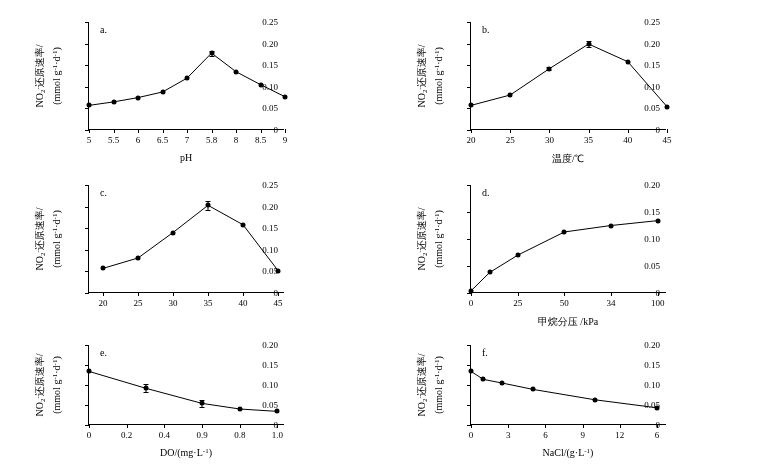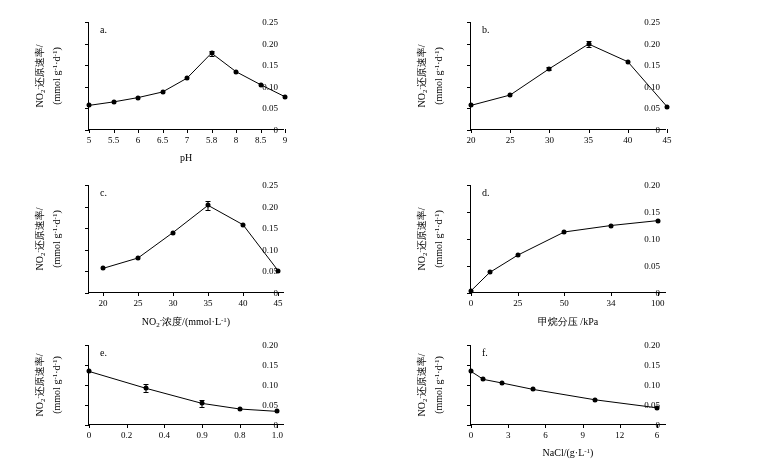--- a/index.html
+++ b/index.html
@@ -114,20 +114,21 @@
         <div class="errcap" style="left: 78.4px; top: 48.384px;"></div>
         <div class="dot" style="left: 78.4px; top: 46.656px;"></div>
         <div class="err" style="left: 117.6px; top: 18.576px; height: 6.912px;"></div>
         <div class="errcap" style="left: 117.6px; top: 18.576px;"></div>
         <div class="errcap" style="left: 117.6px; top: 25.488px;"></div>
         <div class="dot" style="left: 117.6px; top: 22.032px;"></div>
         <div class="dot" style="left: 156.8px; top: 39.744px;"></div>
         <div class="dot" style="left: 196px; top: 84.672px;"></div>
       </div>
       <div class="panel-letter" style="left: 482px; top: 24px;">b.</div>
+      <div class="axis-title-x" style="left: 470px; width: 196px; top: 152px;">温度/℃</div>
       <div class="axis-title-y" style="left: 414px; top: 130px; width: 108px; line-height: 12px;">NO<sub>2</sub><sup>-</sup>还原速率/<br>(mmol g<sup>-1</sup>·d<sup>-1</sup>)</div>
     </div>
     <div class="panel" style="left: 0px; top: 0px; width: 775px; height: 474px; pointer-events: none;">
       <div class="plot" style="left: 88px; top: 185px; width: 196px; height: 108px;">
         <div class="tick ytick" style="top: 108px;"></div>
         <div class="ylab" style="top: 108px;">0</div>
         <div class="tick ytick" style="top: 86.4px;"></div>
         <div class="ylab" style="top: 86.4px;">0.05</div>
         <div class="tick ytick" style="top: 64.8px;"></div>
         <div class="ylab" style="top: 64.8px;">0.10</div>
@@ -156,21 +157,20 @@
         <div class="dot" style="left: 49px; top: 73.008px;"></div>
         <div class="dot" style="left: 84px; top: 47.52px;"></div>
         <div class="err" style="left: 119px; top: 15.984px; height: 8.64px;"></div>
         <div class="errcap" style="left: 119px; top: 15.984px;"></div>
         <div class="errcap" style="left: 119px; top: 24.624px;"></div>
         <div class="dot" style="left: 119px; top: 20.304px;"></div>
         <div class="dot" style="left: 154px; top: 39.744px;"></div>
         <div class="dot" style="left: 189px; top: 85.536px;"></div>
       </div>
       <div class="panel-letter" style="left: 100px; top: 187px;">c.</div>
-      <div class="axis-title-x" style="left: 88px; width: 196px; top: 315px;">NO<sub>2</sub><sup>-</sup>浓度/(mmol·L<sup>-1</sup>)</div>
       <div class="axis-title-y" style="left: 32px; top: 293px; width: 108px; line-height: 12px;">NO<sub>2</sub><sup>-</sup>还原速率/<br>(mmol g<sup>-1</sup>·d<sup>-1</sup>)</div>
     </div>
     <div class="panel" style="left: 0px; top: 0px; width: 775px; height: 474px; pointer-events: none;">
       <div class="plot" style="left: 470px; top: 185px; width: 196px; height: 108px;">
         <div class="tick ytick" style="top: 108px;"></div>
         <div class="ylab" style="top: 108px;">0</div>
         <div class="tick ytick" style="top: 81px;"></div>
         <div class="ylab" style="top: 81px;">0.05</div>
         <div class="tick ytick" style="top: 54px;"></div>
         <div class="ylab" style="top: 54px;">0.10</div>
@@ -235,20 +235,21 @@
         <div class="errcap" style="left: 56.5385px; top: 47.2px;"></div>
         <div class="dot" style="left: 56.5385px; top: 43.2px;"></div>
         <div class="err" style="left: 113.077px; top: 55.2px; height: 6.4px;"></div>
         <div class="errcap" style="left: 113.077px; top: 55.2px;"></div>
         <div class="errcap" style="left: 113.077px; top: 61.6px;"></div>
         <div class="dot" style="left: 113.077px; top: 58.4px;"></div>
         <div class="dot" style="left: 150.769px; top: 64px;"></div>
         <div class="dot" style="left: 188.462px; top: 66.4px;"></div>
       </div>
       <div class="panel-letter" style="left: 100px; top: 347px;">e.</div>
+      <div class="axis-title-x" style="left: 88px; width: 196px; top: 447px;">DO/(mg·L<sup>-1</sup>)</div>
       <div class="axis-title-y" style="left: 32px; top: 425px; width: 80px; line-height: 12px;">NO<sub>2</sub><sup>-</sup>还原速率/<br>(mmol g<sup>-1</sup>·d<sup>-1</sup>)</div>
     </div>
     <div class="panel" style="left: 0px; top: 0px; width: 775px; height: 474px; pointer-events: none;">
       <div class="plot" style="left: 470px; top: 345px; width: 196px; height: 80px;">
         <div class="tick ytick" style="top: 80px;"></div>
         <div class="ylab" style="top: 80px;">0</div>
         <div class="tick ytick" style="top: 60px;"></div>
         <div class="ylab" style="top: 60px;">0.05</div>
         <div class="tick ytick" style="top: 40px;"></div>
         <div class="ylab" style="top: 40px;">0.10</div>

